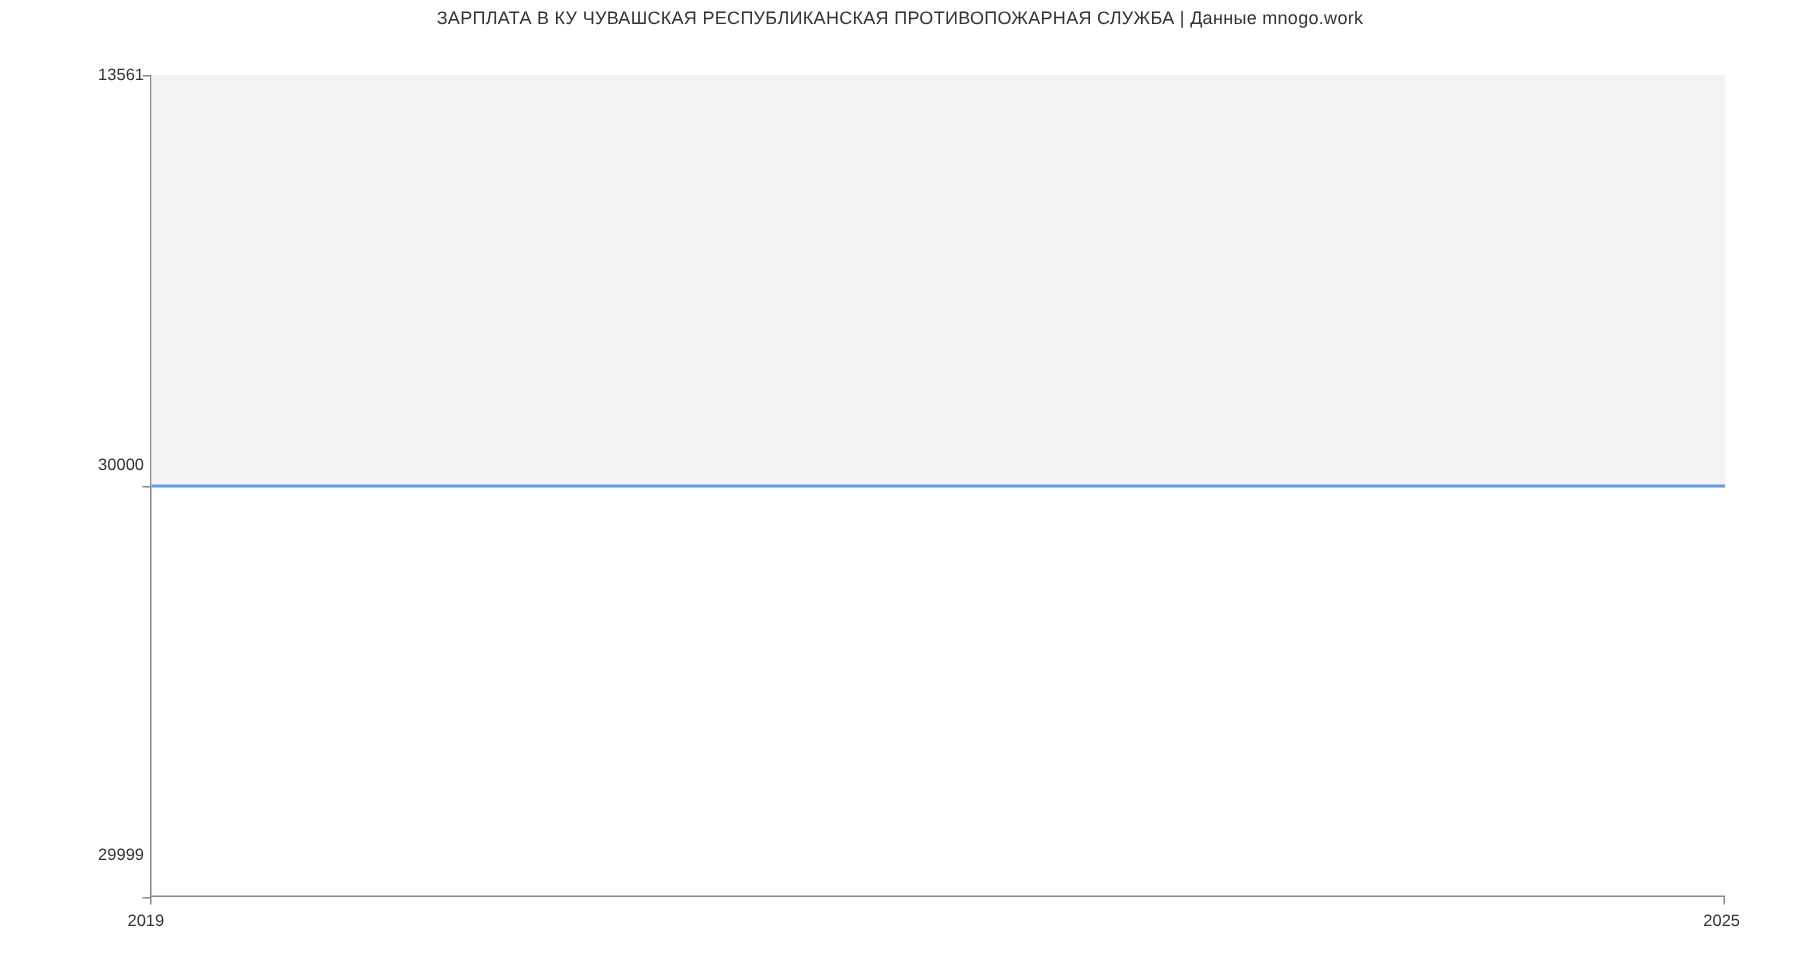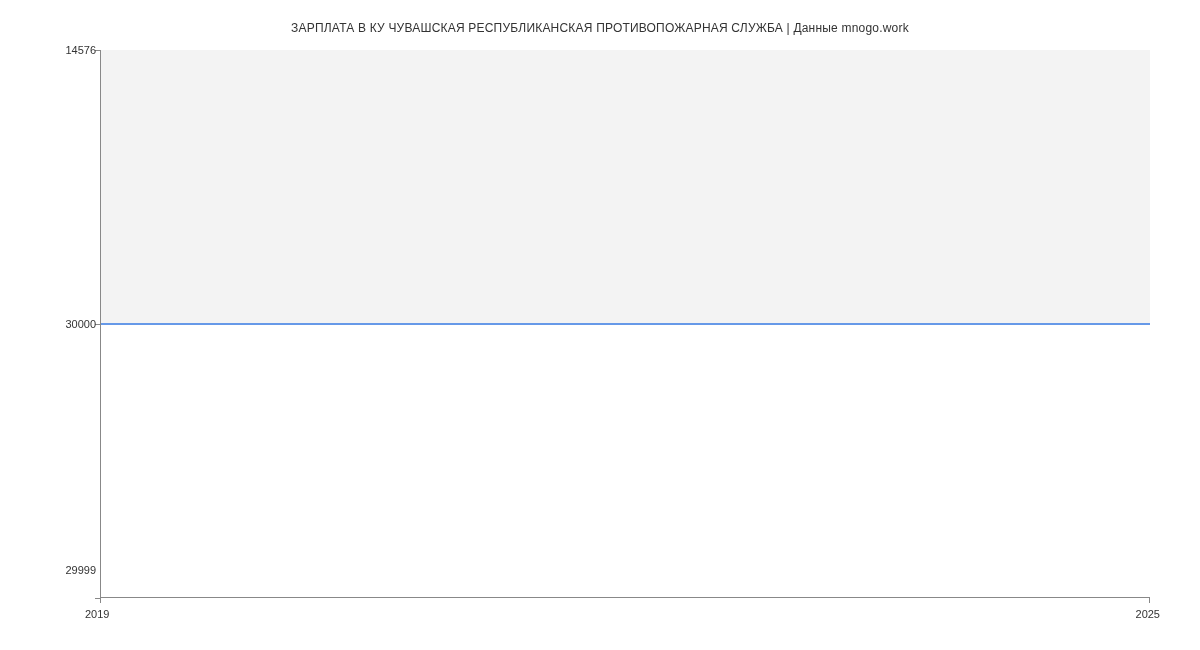--- a/index.html
+++ b/index.html
@@ -12,21 +12,20 @@
     }
     .chart-title {
       position: absolute;
       top: 5px;
       left: 0;
       right: 0;
       text-align: center;
       font-size: 12px;
       color: #333;
       letter-spacing: 0.2px;
-      margin-top: 16px;
     }
     .plot-area {
       position: absolute;
       left: 100px;
       top: 50px;
       width: 1050px;
       height: 548px;
       border-left: 1px solid #888;
       border-bottom: 1px solid #888;
     }
@@ -47,21 +46,21 @@
       background: #6699e8;
     }
     .y-tick {
       position: absolute;
       right: 1104px;
       font-size: 11px;
       color: #333;
       transform: translateY(-50%);
     }
     .y-tick-top { top: 50px; }
-    .y-tick-mid { top: 324px; }
+    .y-tick-mid { top: 310px; }
     .y-tick-bot { top: 570px; }
     .x-tick {
       position: absolute;
       top: 608px;
       font-size: 11px;
       color: #333;
     }
     .x-tick-left { left: 85px; }
     .x-tick-right { right: 40px; }
     .y-tick-mark {
@@ -86,21 +85,21 @@
   </style>
 </head>
 <body>
 
 <div class="chart-title">ЗАРПЛАТА В КУ ЧУВАШСКАЯ РЕСПУБЛИКАНСКАЯ ПРОТИВОПОЖАРНАЯ СЛУЖБА | Данные mnogo.work</div>
 
 <div class="y-tick-mark ytm-top"></div>
 <div class="y-tick-mark ytm-mid"></div>
 <div class="y-tick-mark ytm-bot"></div>
 
-<div class="y-tick y-tick-top">14576</div>
+<div class="y-tick y-tick-top">13561</div>
 <div class="y-tick y-tick-mid">30000</div>
 <div class="y-tick y-tick-bot">29999</div>
 
 <div class="x-tick-mark xtm-left"></div>
 <div class="x-tick-mark xtm-right"></div>
 
 <div class="x-tick x-tick-left">2019</div>
 <div class="x-tick x-tick-right">2025</div>
 
 <div class="plot-area">

